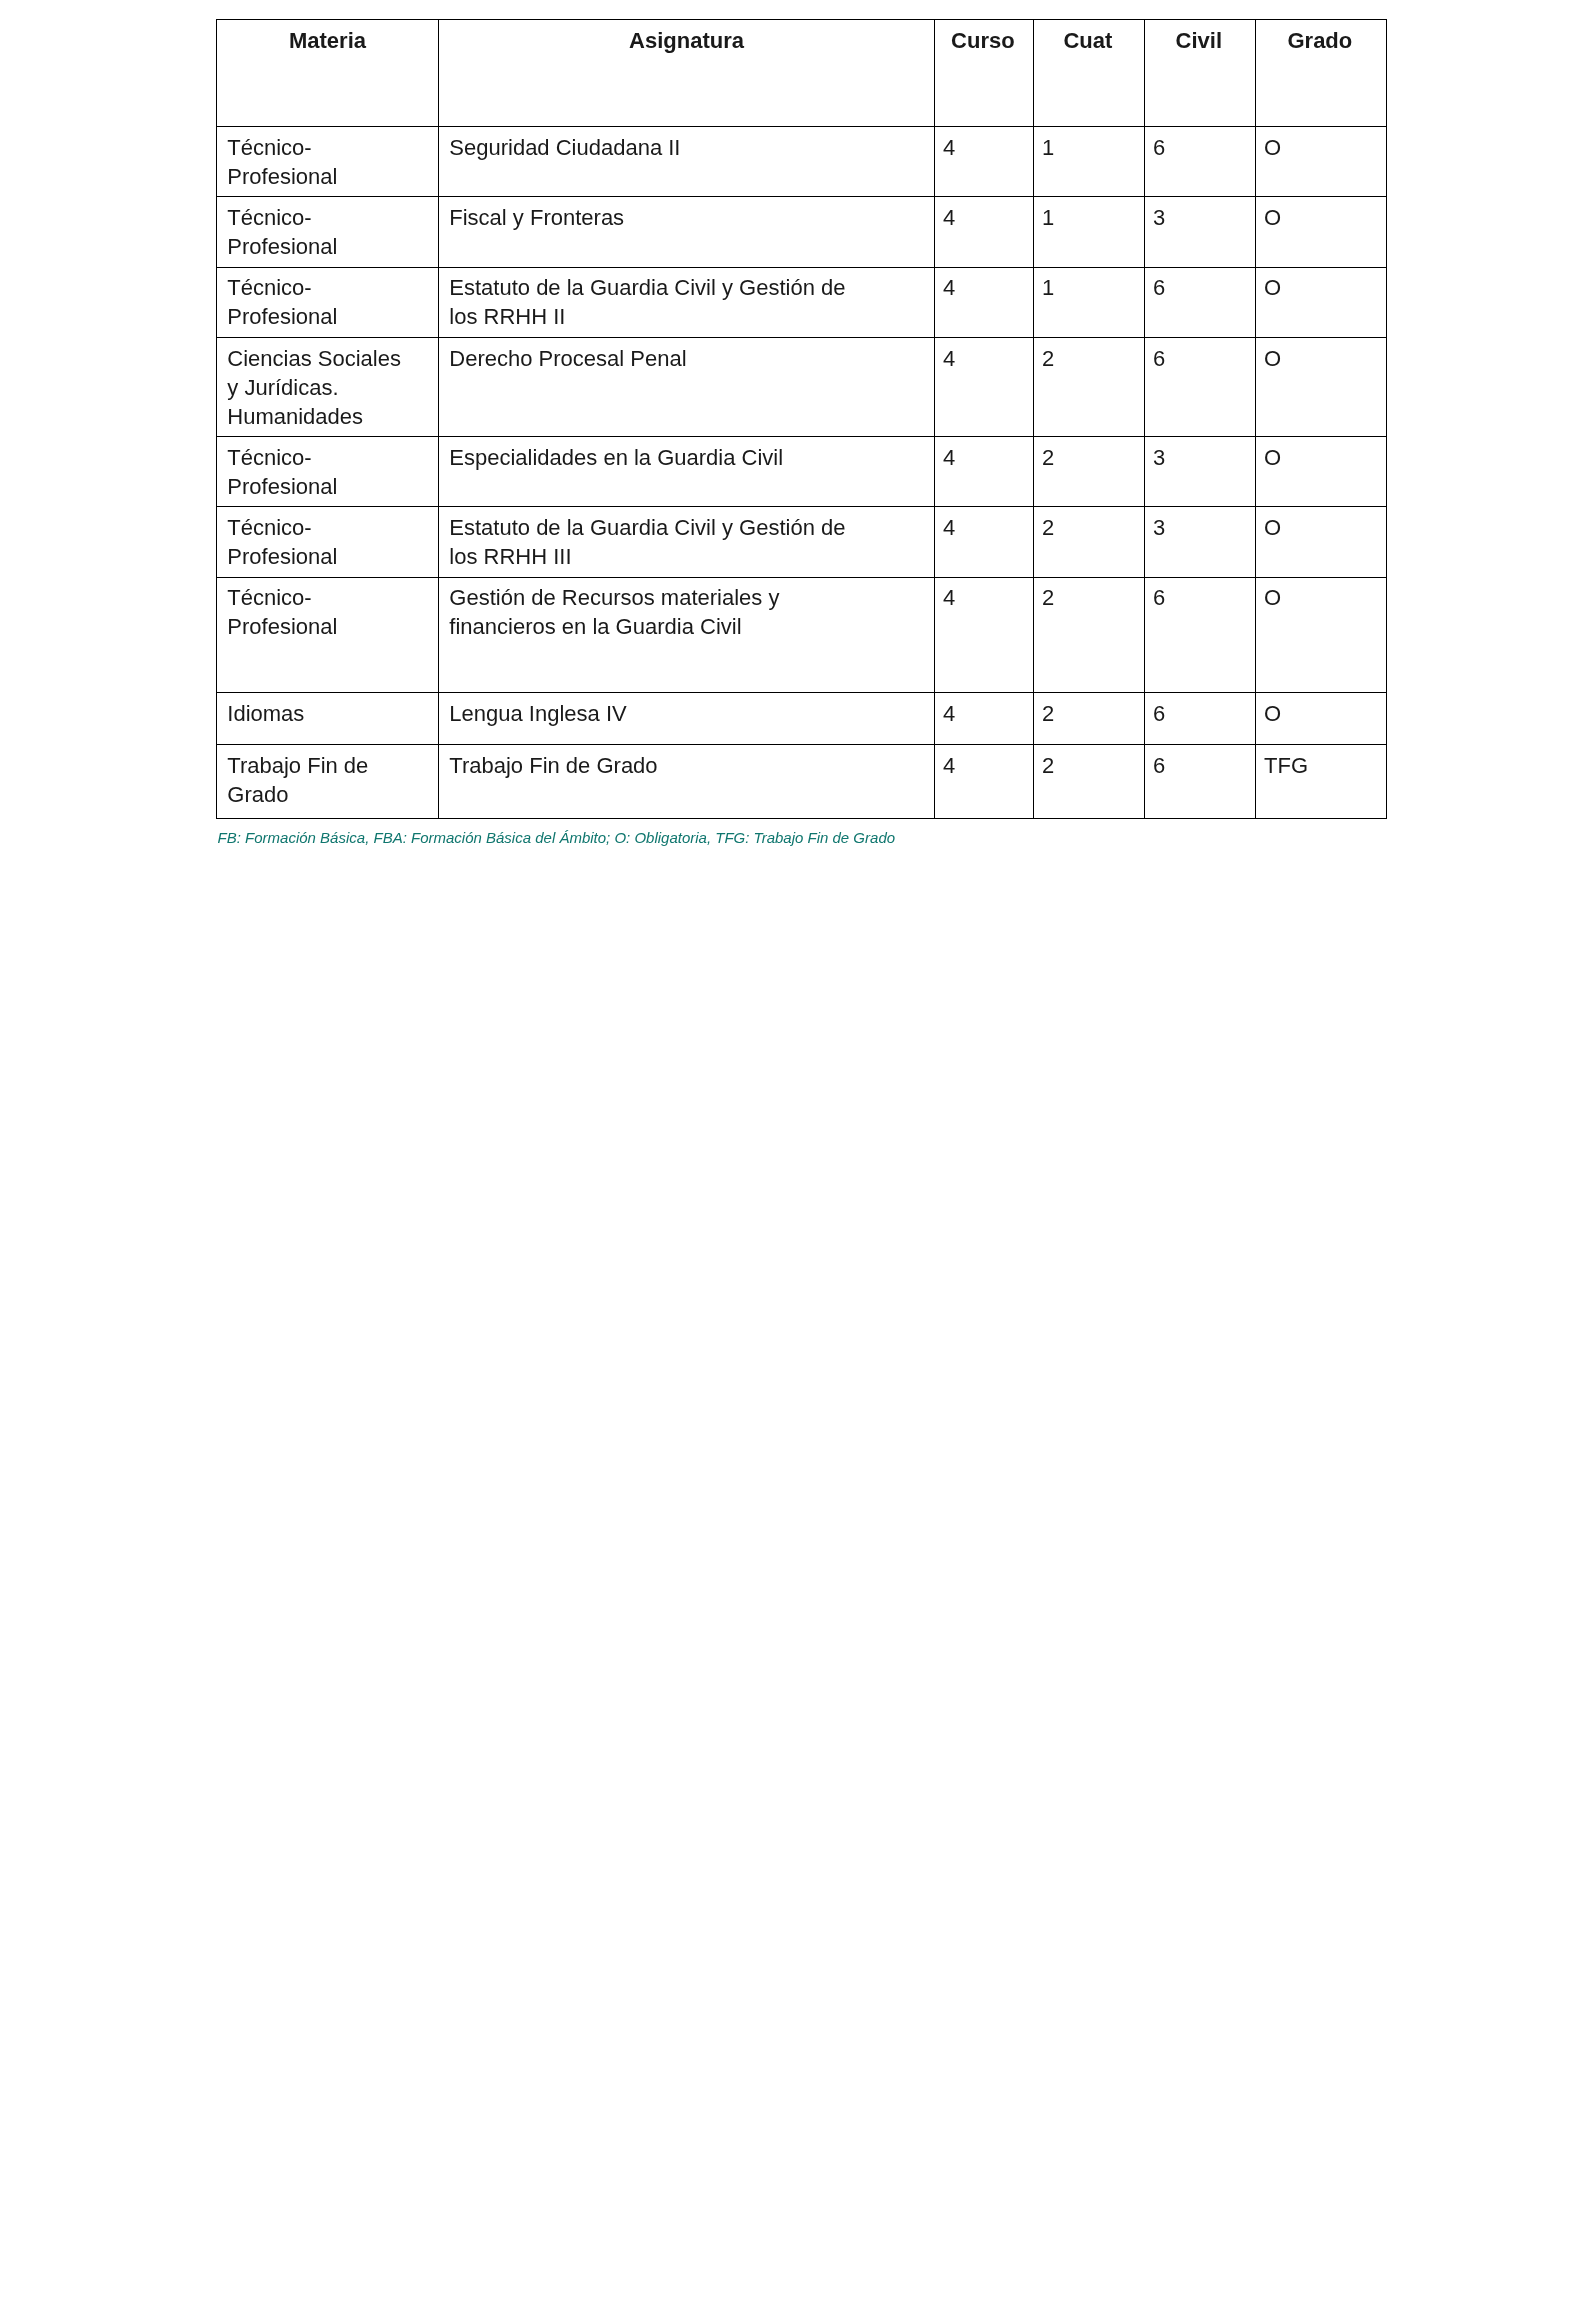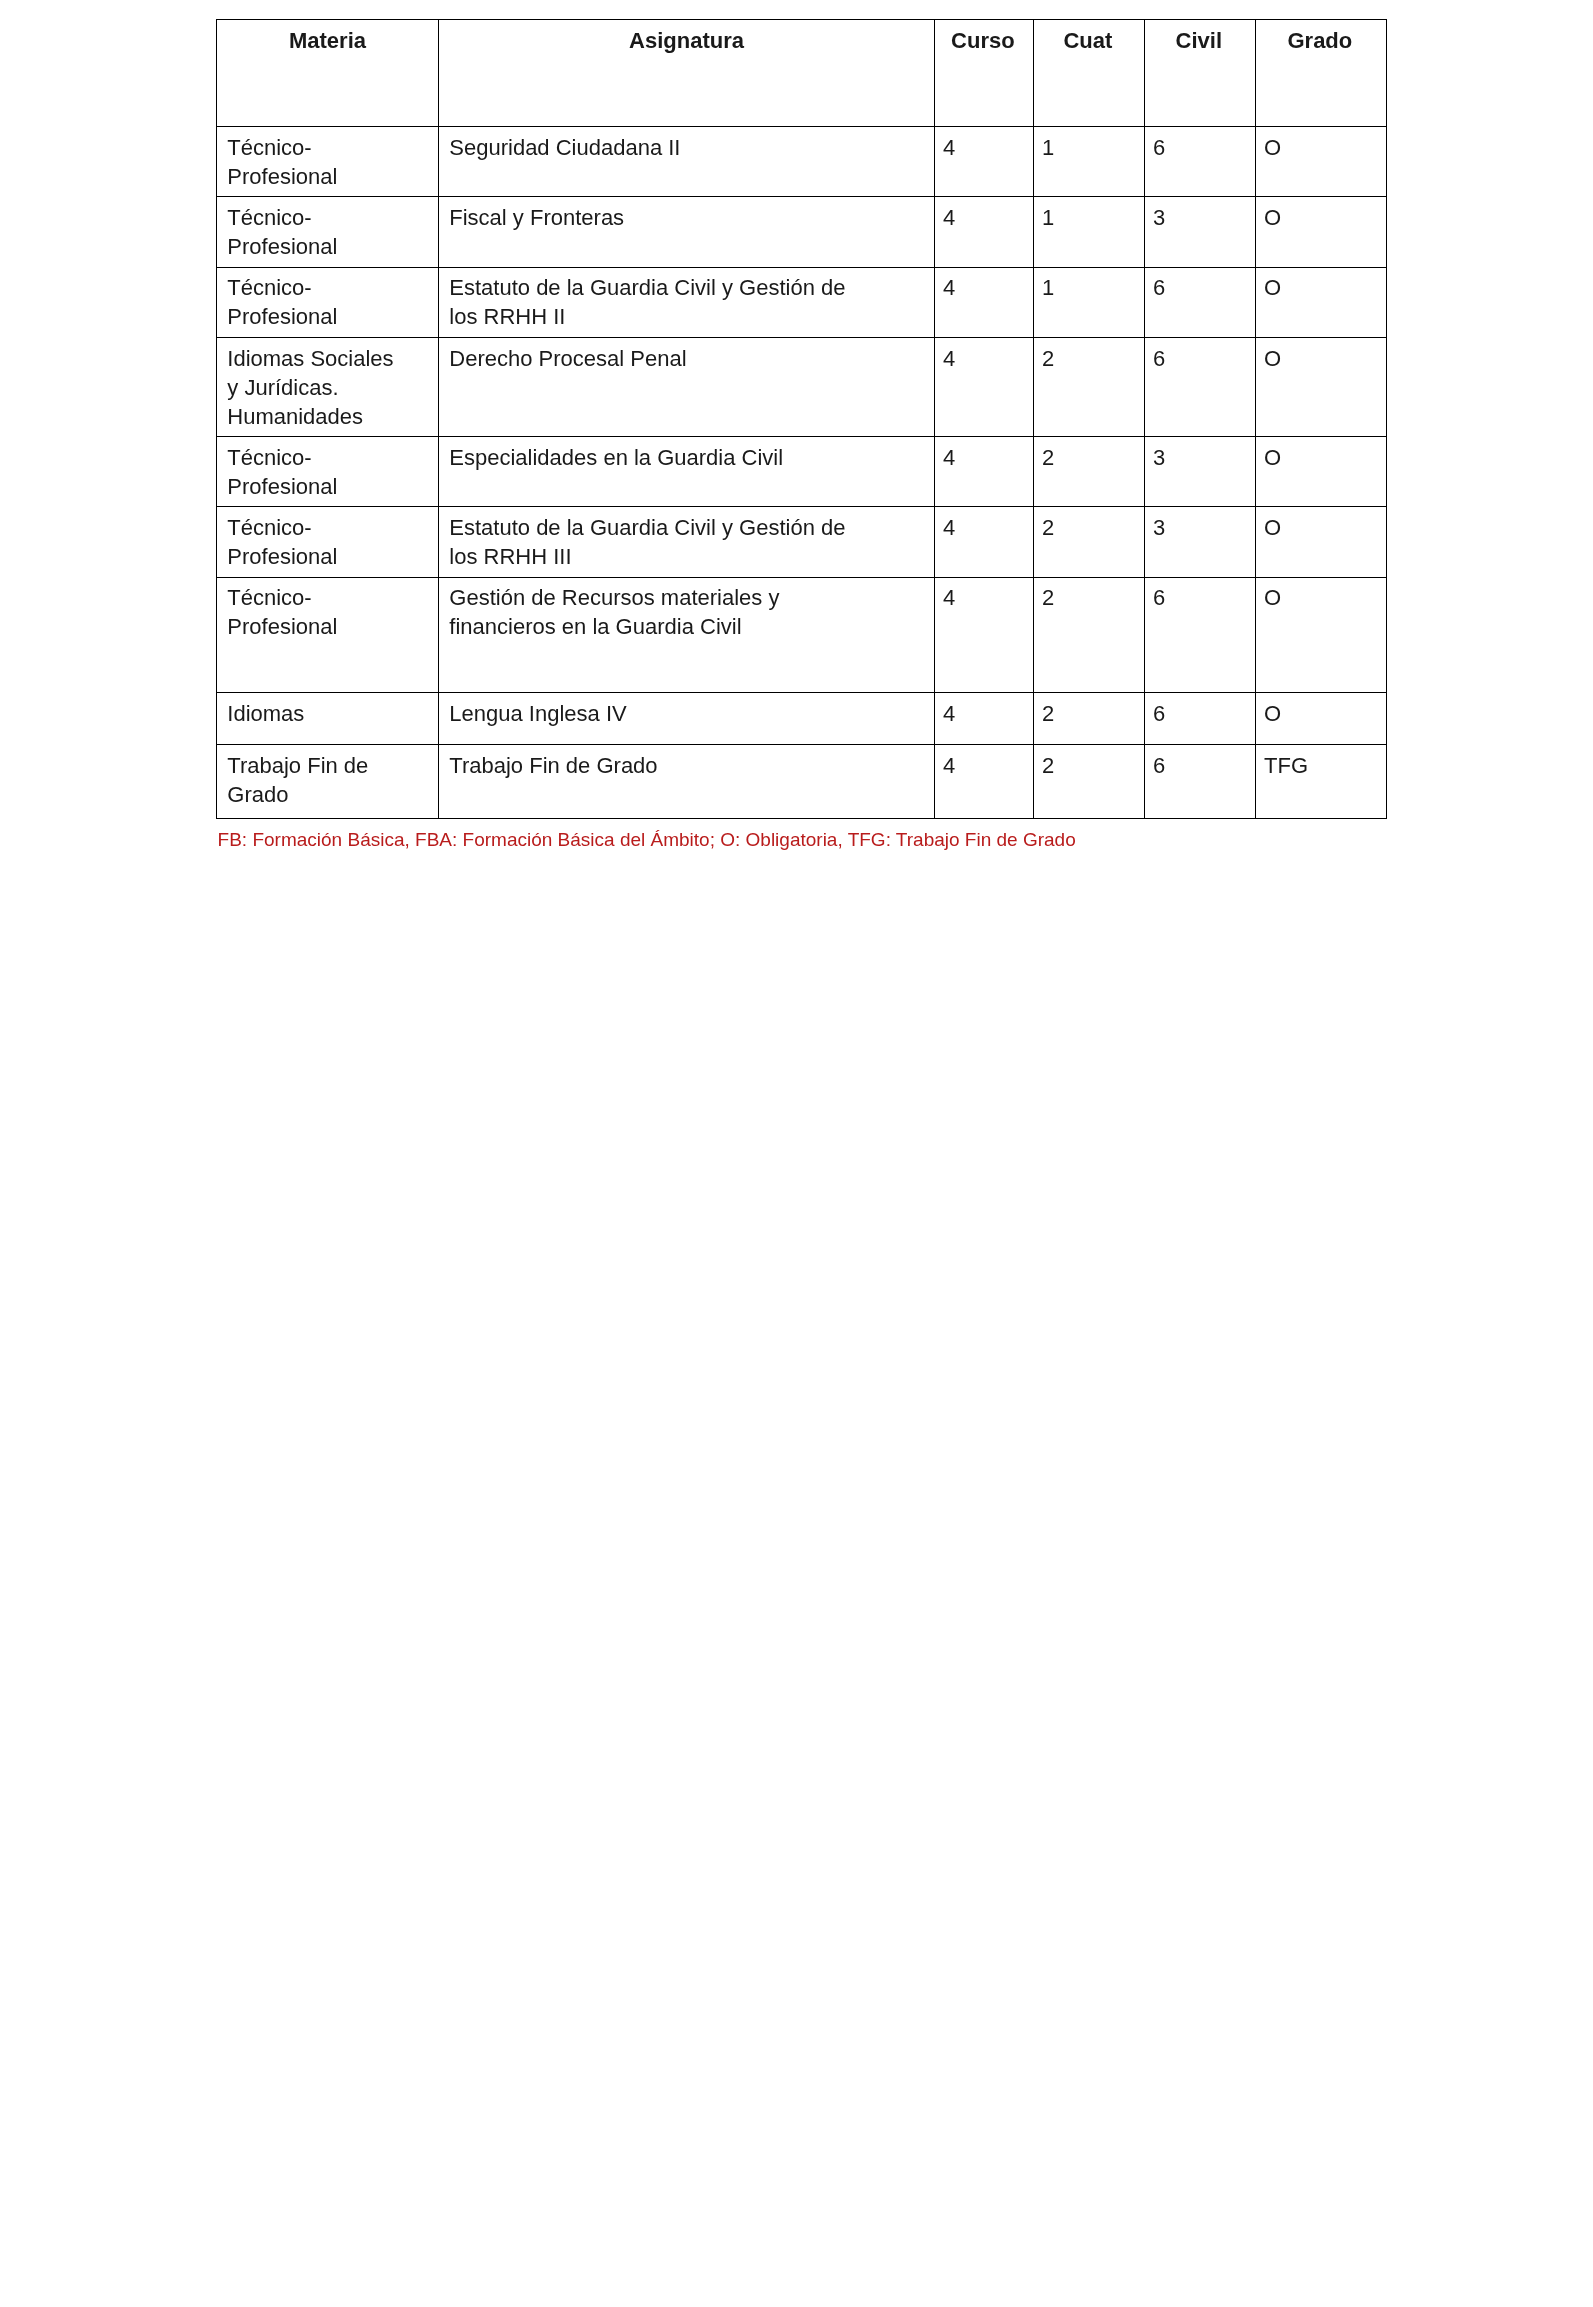--- a/index.html
+++ b/index.html
@@ -52,22 +52,23 @@
   table.course-table td.num {
     padding-left: 8px;
   }
   
   tbody tr:nth-child(7) td { height: 103px; }
   tbody tr:nth-child(8) td { height: 40px; }
   tbody tr:nth-child(9) td { height: 62px; margin-left: 40px; }
 
   .footnote {
     margin: 9.5px 0 0 1.6px;
-    font-size: 19px;
-    color: #b91c1c;
+    font-size: 15px;
+    font-style: italic;
+    color: #0f766e;
   }
 </style>
 </head>
 <body>
 
 <div class="page">
   <table class="course-table">
     <colgroup>
       <col class="c-materia">
       <col class="c-asignatura">
@@ -109,21 +110,21 @@
           <td>Técnico-
 Profesional</td>
           <td>Estatuto de la Guardia Civil y Gestión de
 los RRHH II</td>
           <td class="num">4</td>
           <td class="num">1</td>
           <td class="num">6</td>
           <td class="num">O</td>
         </tr>
         <tr>
-          <td>Idiomas Sociales
+          <td>Ciencias Sociales
 y Jurídicas.
 Humanidades</td>
           <td>Derecho Procesal Penal</td>
           <td class="num">4</td>
           <td class="num">2</td>
           <td class="num">6</td>
           <td class="num">O</td>
         </tr>
         <tr>
           <td>Técnico-

